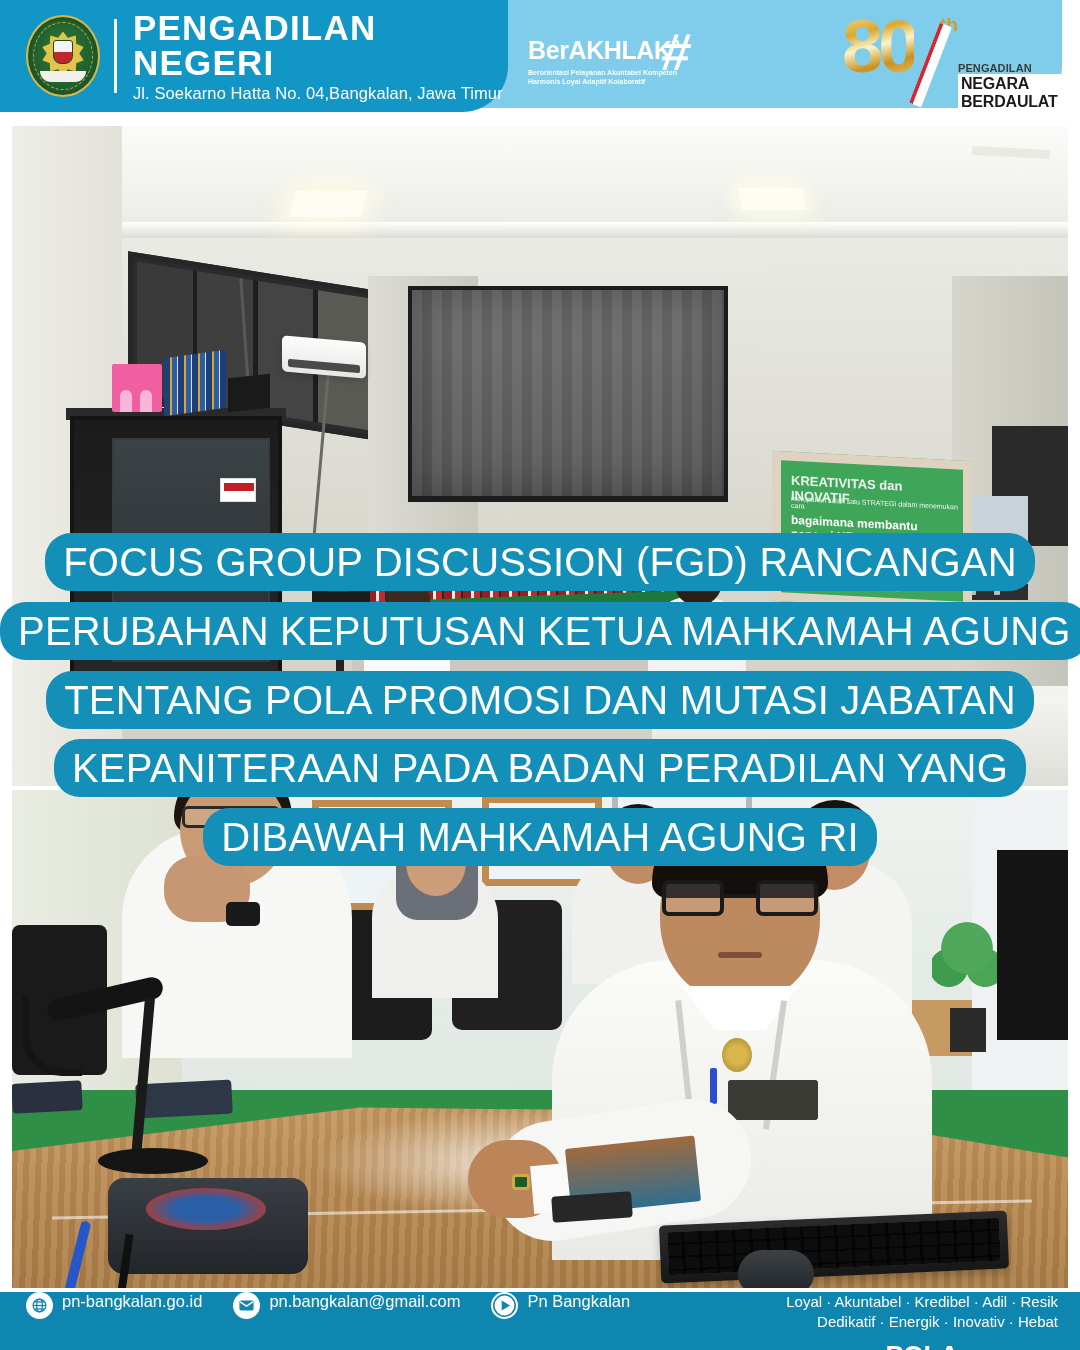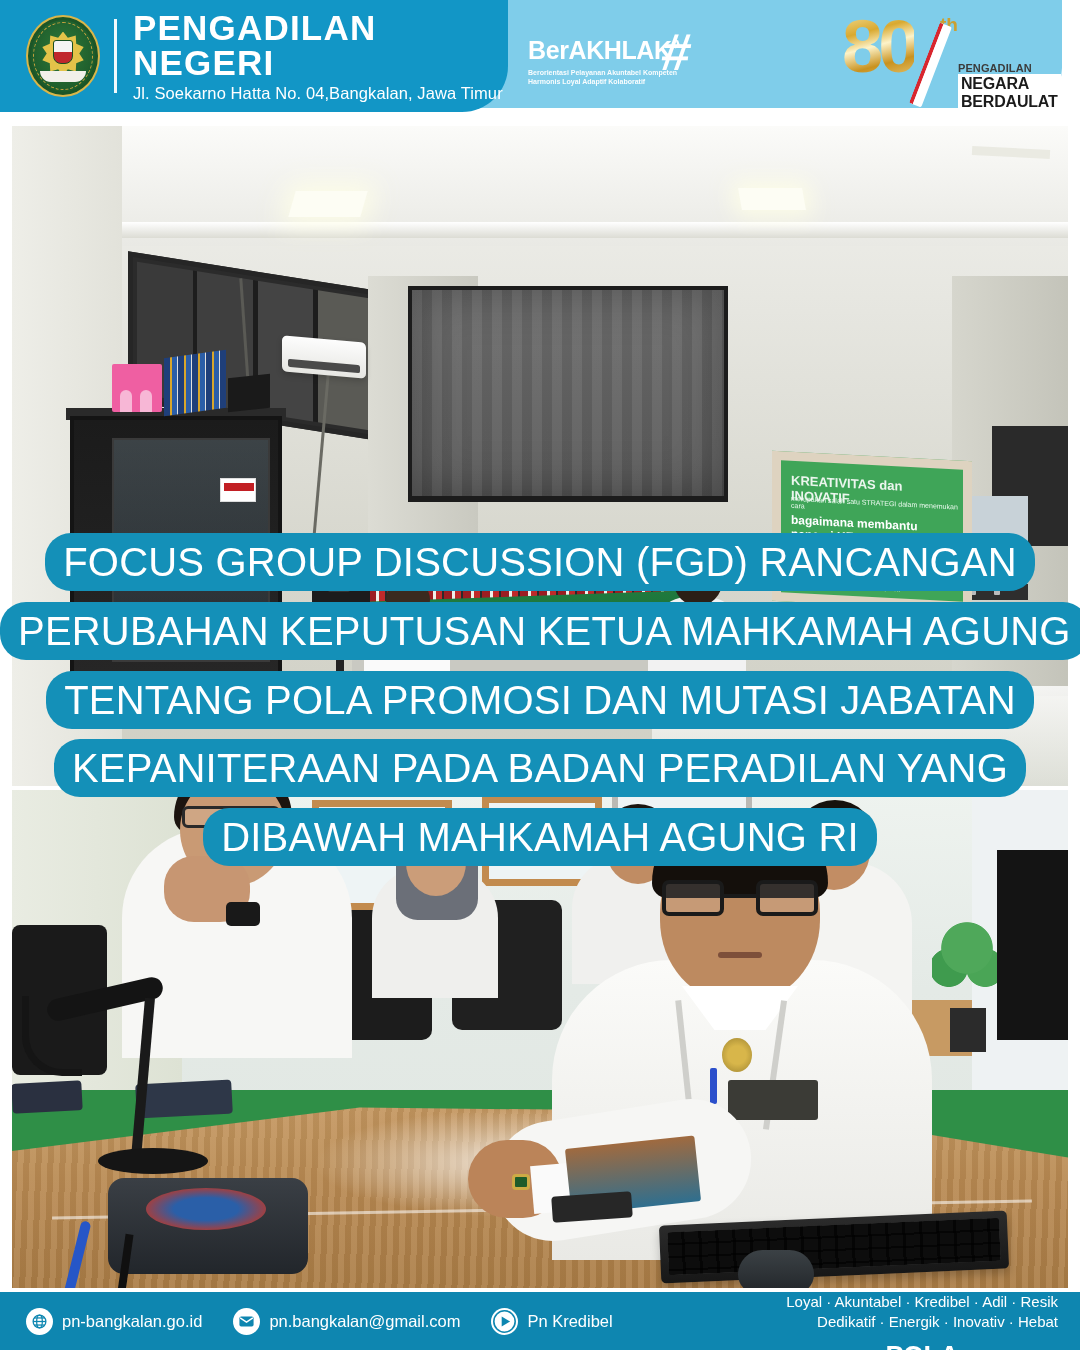--- a/index.html
+++ b/index.html
@@ -357,21 +357,21 @@
     border-radius:26px;
     box-decoration-break:clone; -webkit-box-decoration-break:clone;
   }
 
   
   .footer{
     position:absolute; left:0; top:1292px; width:1080px; height:58px;
     background:#0e86b0;
   }
   .f-left{
-    position:absolute; left:26px; top:0; height:58px; display:flex; align-items:center; gap:9px;
+    position:absolute; left:26px; top:0; height:58px; display:flex; align-items:flex-start; gap:9px;
     color:#fff; font-size:16.5px;
   }
   .f-ico{
     width:27px;height:27px;border-radius:50%;background:#fff;flex:0 0 27px;
     display:flex;align-items:center;justify-content:center;color:#0e86b0;
   }
   .f-gap{width:13px;display:inline-block;}
   .f-right{
     position:absolute; right:22px; top:0; height:76px;
     display:flex; align-items:center; gap:11px; color:#fff;flex-direction:column;
@@ -593,21 +593,21 @@
     </span>
     <span>pn.bangkalan@gmail.com</span>
     <span class="f-gap"></span>
     <span class="f-ico">
       <svg width="27" height="27" viewBox="0 0 24 24">
         <circle cx="12" cy="12" r="10.5" fill="#ffffff"></circle>
         <circle cx="12" cy="12" r="9.5" fill="none" stroke="#0e86b0" stroke-width="1.4"></circle>
         <polygon points="9.5,7.5 17,12 9.5,16.5" fill="#0e86b0"></polygon>
       </svg>
     </span>
-    <span>Pn Kredibel</span>
+    <span>Pn Bangkalan</span>
   </div>
 
   <div class="f-right">
     <div class="f-motto">
       <div>Loyal · Akuntabel · Kredibel · Adil · Resik</div>
       <div>Dedikatif · Energik · Inovativ · Hebat</div>
     </div>
     <div class="f-lakar">
       <div>POLA</div>
       <div>DE’IH</div>

